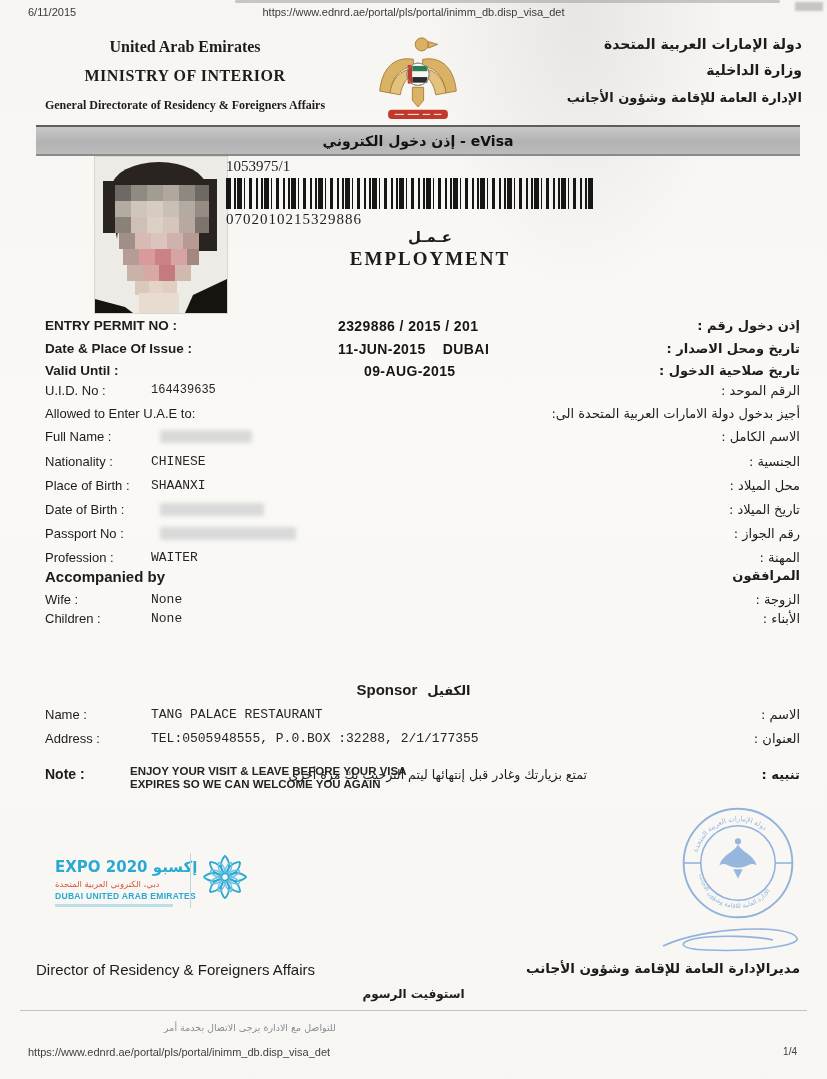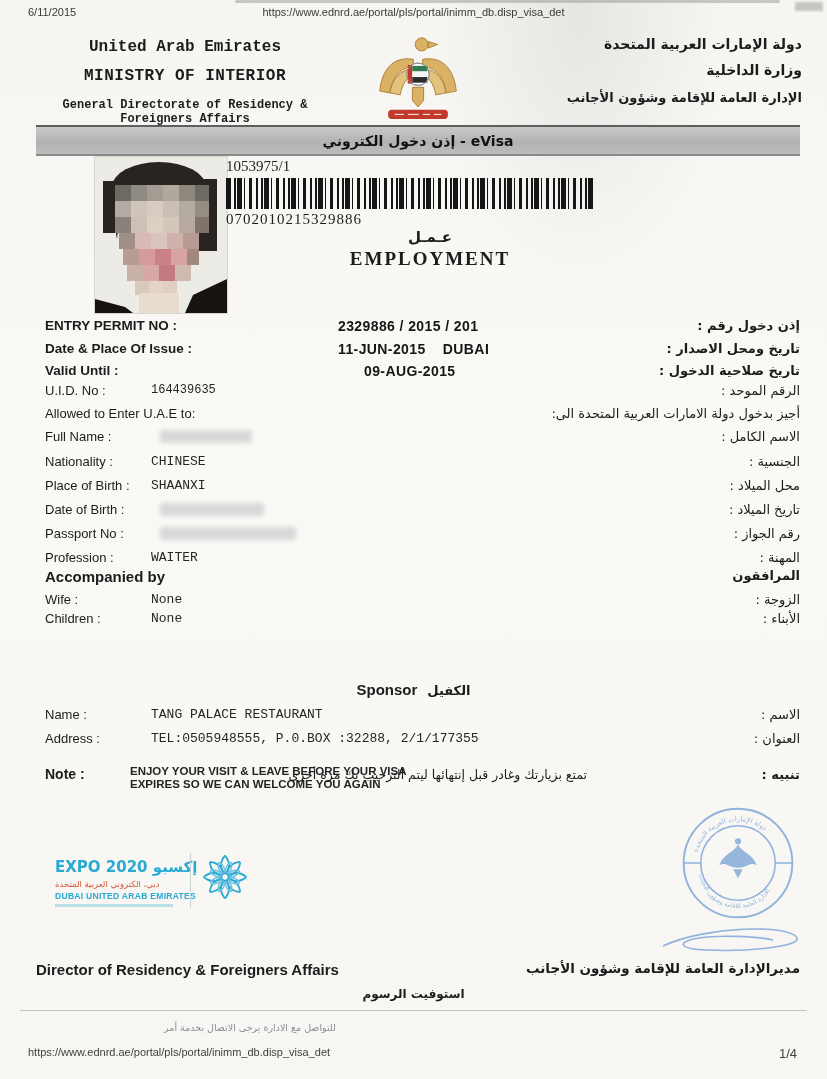--- a/index.html
+++ b/index.html
@@ -10,21 +10,21 @@
       linear-gradient(180deg,#f6f5f2 0%,#faf9f6 40%,#f7f6f3 100%);
     font-family:"Liberation Sans",sans-serif;color:#1c1c1c;
   }
   .abs{position:absolute;}
   
   .print-date{top:6px;left:28px;font-size:11px;color:#3a3a3a;}
   .print-url{top:6px;left:0;width:827px;text-align:center;font-size:11px;color:#3a3a3a;}
   .top-streak{top:0;left:235px;width:545px;height:3px;background:#8f8f8f;opacity:.45;border-radius:2px;}
   .corner-smudge{top:2px;left:795px;width:28px;height:9px;background:#6f6f6f;opacity:.35;filter:blur(1px);}
   
-  .lh-en{top:38px;left:40px;width:290px;text-align:center;font-family:Liberation Mono, monospace;font-weight:bold;}
+  .lh-en{top:38px;left:40px;width:290px;text-align:center;font-family:Liberation Serif, serif;font-weight:bold;}
   .lh-en .l1{font-size:16px;margin-bottom:11px;}
   .lh-en .l2{font-size:16px;letter-spacing:.5px;margin-bottom:13px;}
   .lh-en .l3{font-size:12px;}
   .lh-ar{top:36px;right:25px;width:280px;text-align:right;direction:rtl;font-family:"DejaVu Sans",sans-serif;font-weight:bold;}
   .lh-ar .l1{font-size:14px;margin-bottom:10px;}
   .lh-ar .l2{font-size:14px;margin-bottom:12px;}
   .lh-ar .l3{font-size:13px;}
   .emblem{top:31px;left:376px;}
   
   .banner{top:125px;left:36px;width:764px;height:27px;
@@ -63,27 +63,27 @@
   .expo-l1{top:858px;left:55px;width:150px;font-family:"DejaVu Sans",sans-serif;font-weight:bold;font-size:15px;}
   .expo-l2{top:879px;left:55px;width:150px;direction:rtl;text-align:left;font-family:"DejaVu Sans",sans-serif;font-size:8.5px;}
   .expo-l3{top:891px;left:55px;width:160px;font-weight:bold;font-size:8.5px;letter-spacing:.3px;}
   .expo-l4{top:904px;left:55px;width:118px;height:3px;opacity:.3;}
   .expo-sep{top:853px;left:190px;width:1px;height:55px;background:#c7d3d6;}
   .expo-rosette{top:851px;left:200px;}
   
   .stamp{top:804px;left:679px;}
   .signature{top:918px;left:655px;}
   
-  .director-en{top:961px;left:36px;font-weight:bold;font-size:15px;}
+  .director-en{top:961px;left:36px;font-weight:normal;font-size:15px;}
   .director-ar{top:960px;right:27px;direction:rtl;font-family:"DejaVu Sans",sans-serif;font-weight:bold;font-size:13.5px;}
   .fees{top:987px;left:0;width:827px;text-align:center;direction:rtl;font-family:"DejaVu Sans",sans-serif;font-weight:bold;font-size:12px;}
   .divider{top:1010px;left:20px;width:787px;height:1px;background:#c3c3c3;}
   .contact{top:1022px;left:130px;width:240px;text-align:center;direction:rtl;font-family:"DejaVu Sans",sans-serif;font-size:9.5px;color:#8a8d96;}
   .foot-url{top:1046px;left:28px;font-size:11px;color:#3f3f3f;}
-  .foot-page{top:1046px;right:30px;font-size:13px;color:#3f3f3f;}
+  .foot-page{top:1046px;right:30px;font-size:10px;color:#3f3f3f;}
 </style>
 </head>
 <body>
 
 <div class="page">
 
   <div class="abs top-streak"></div>
   <div class="abs corner-smudge"></div>
 
   <div class="abs print-date">6/11/2015</div>

